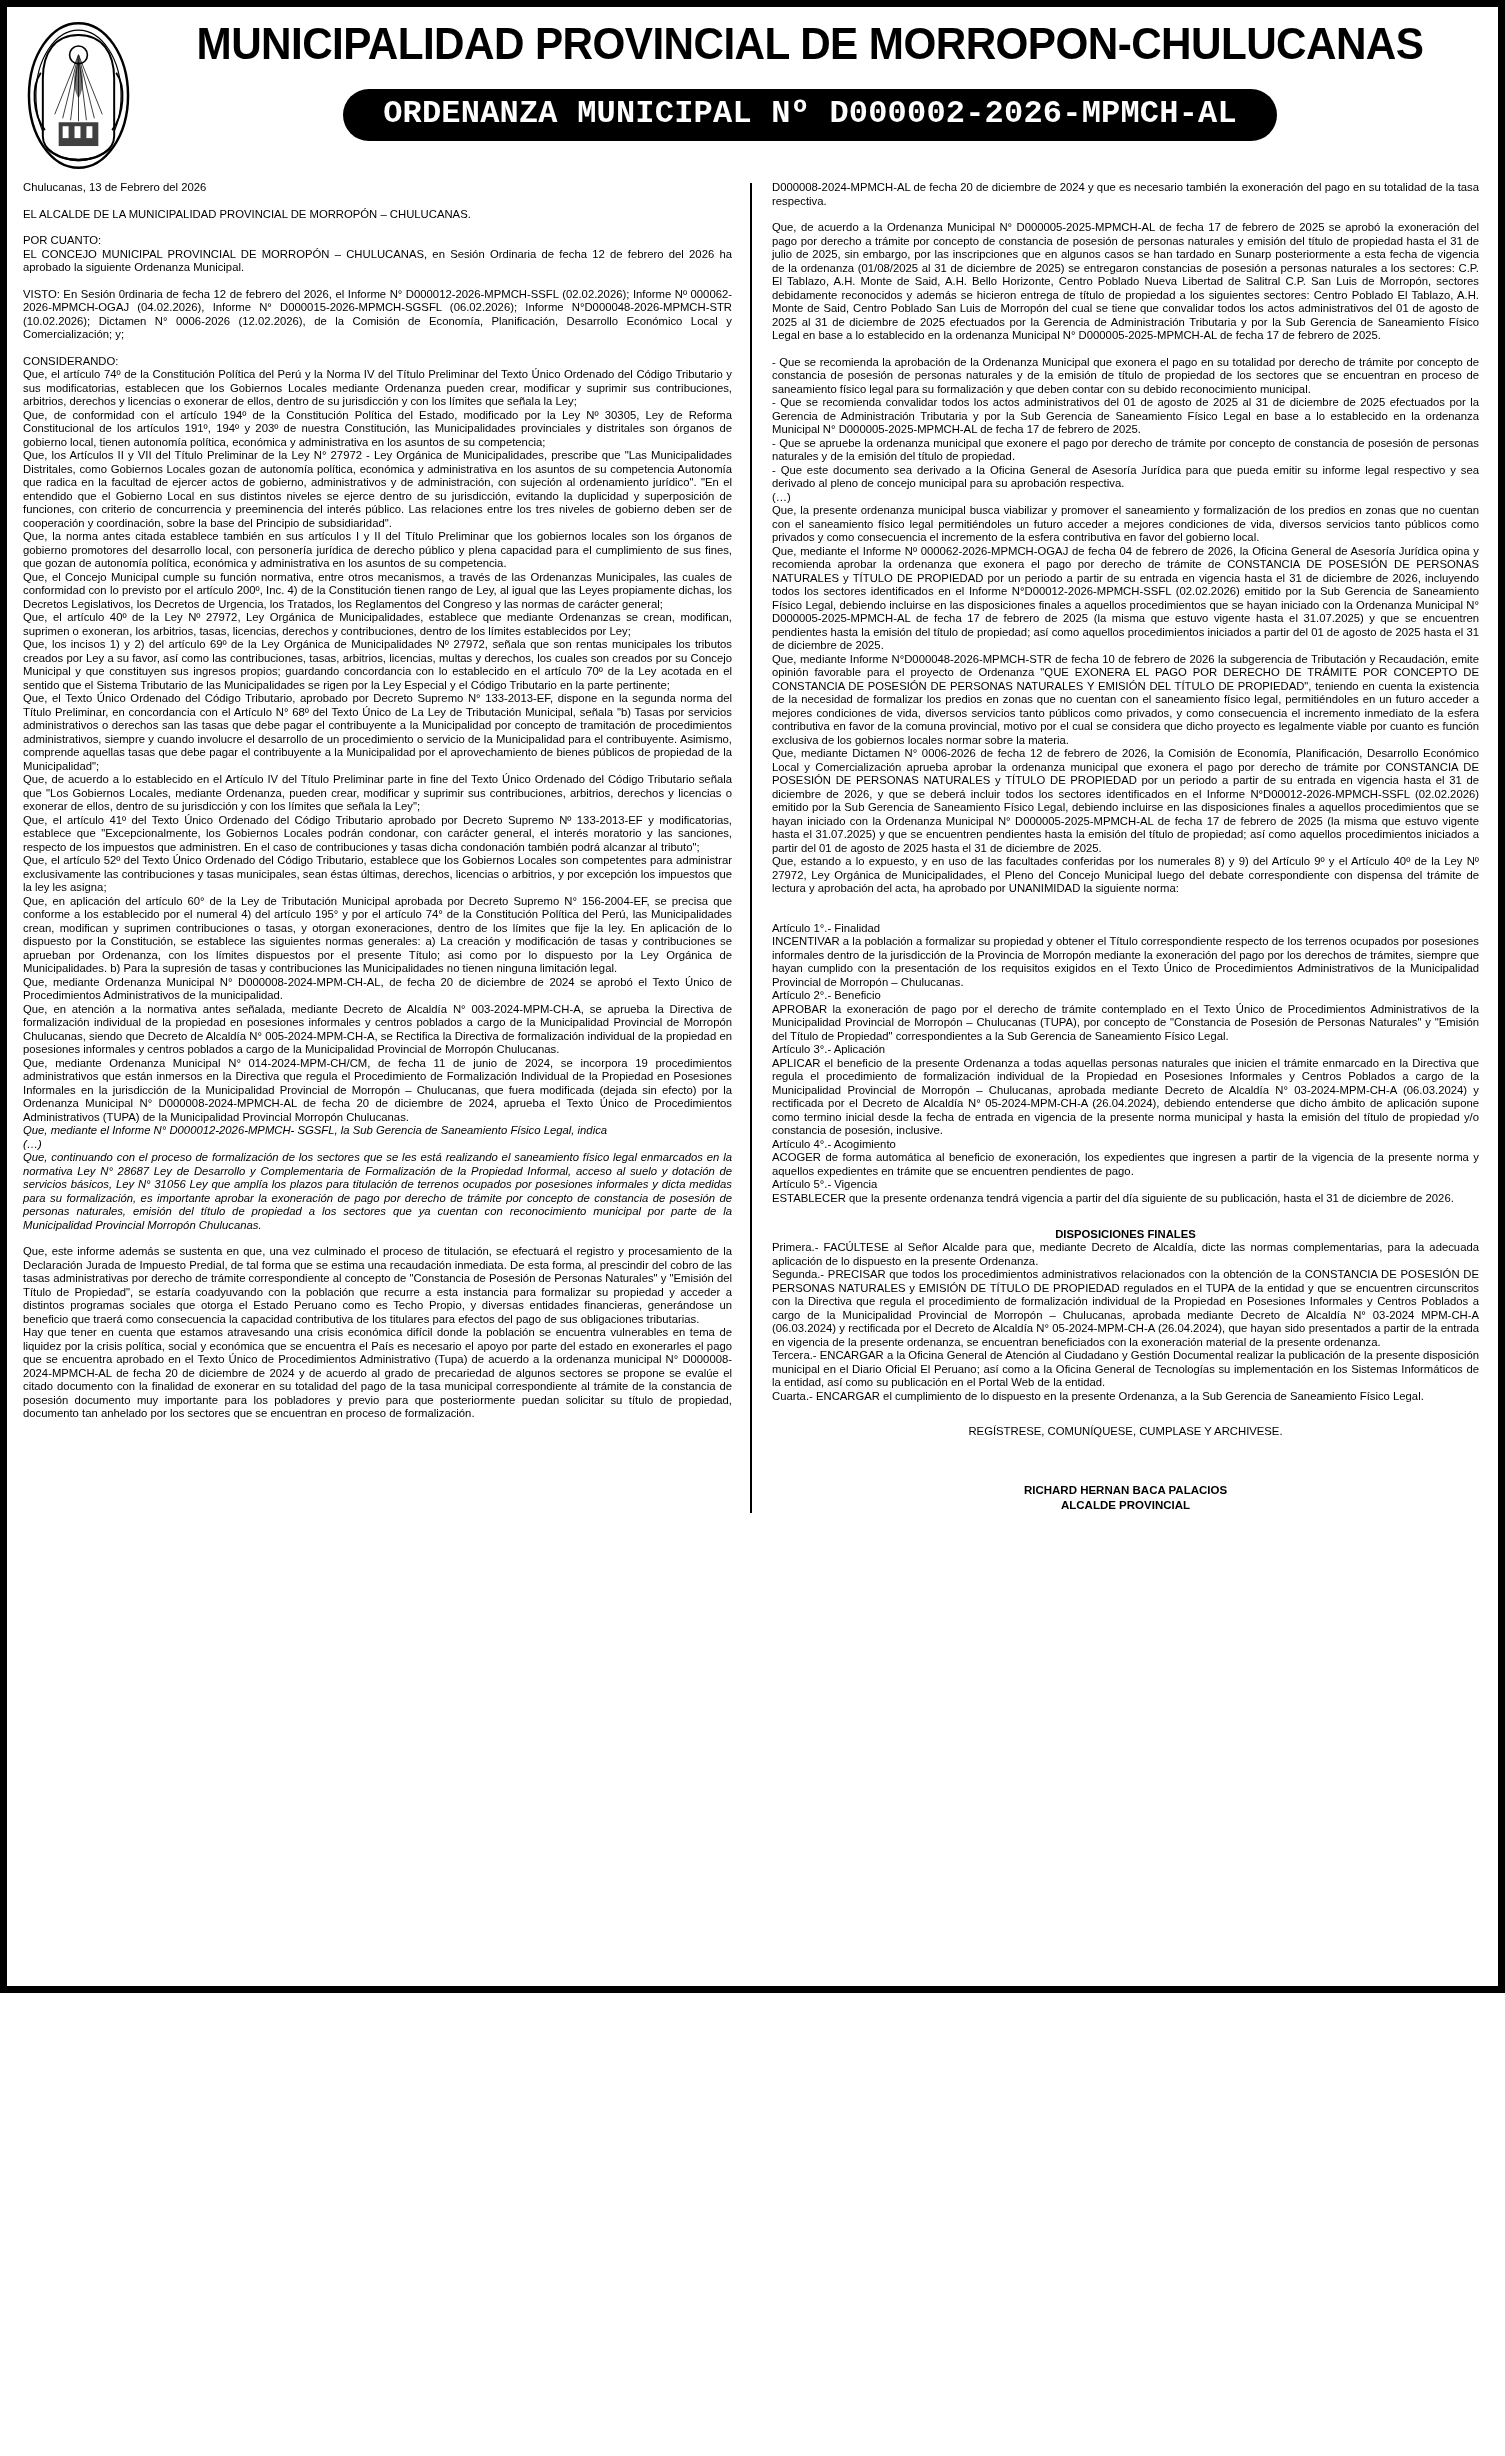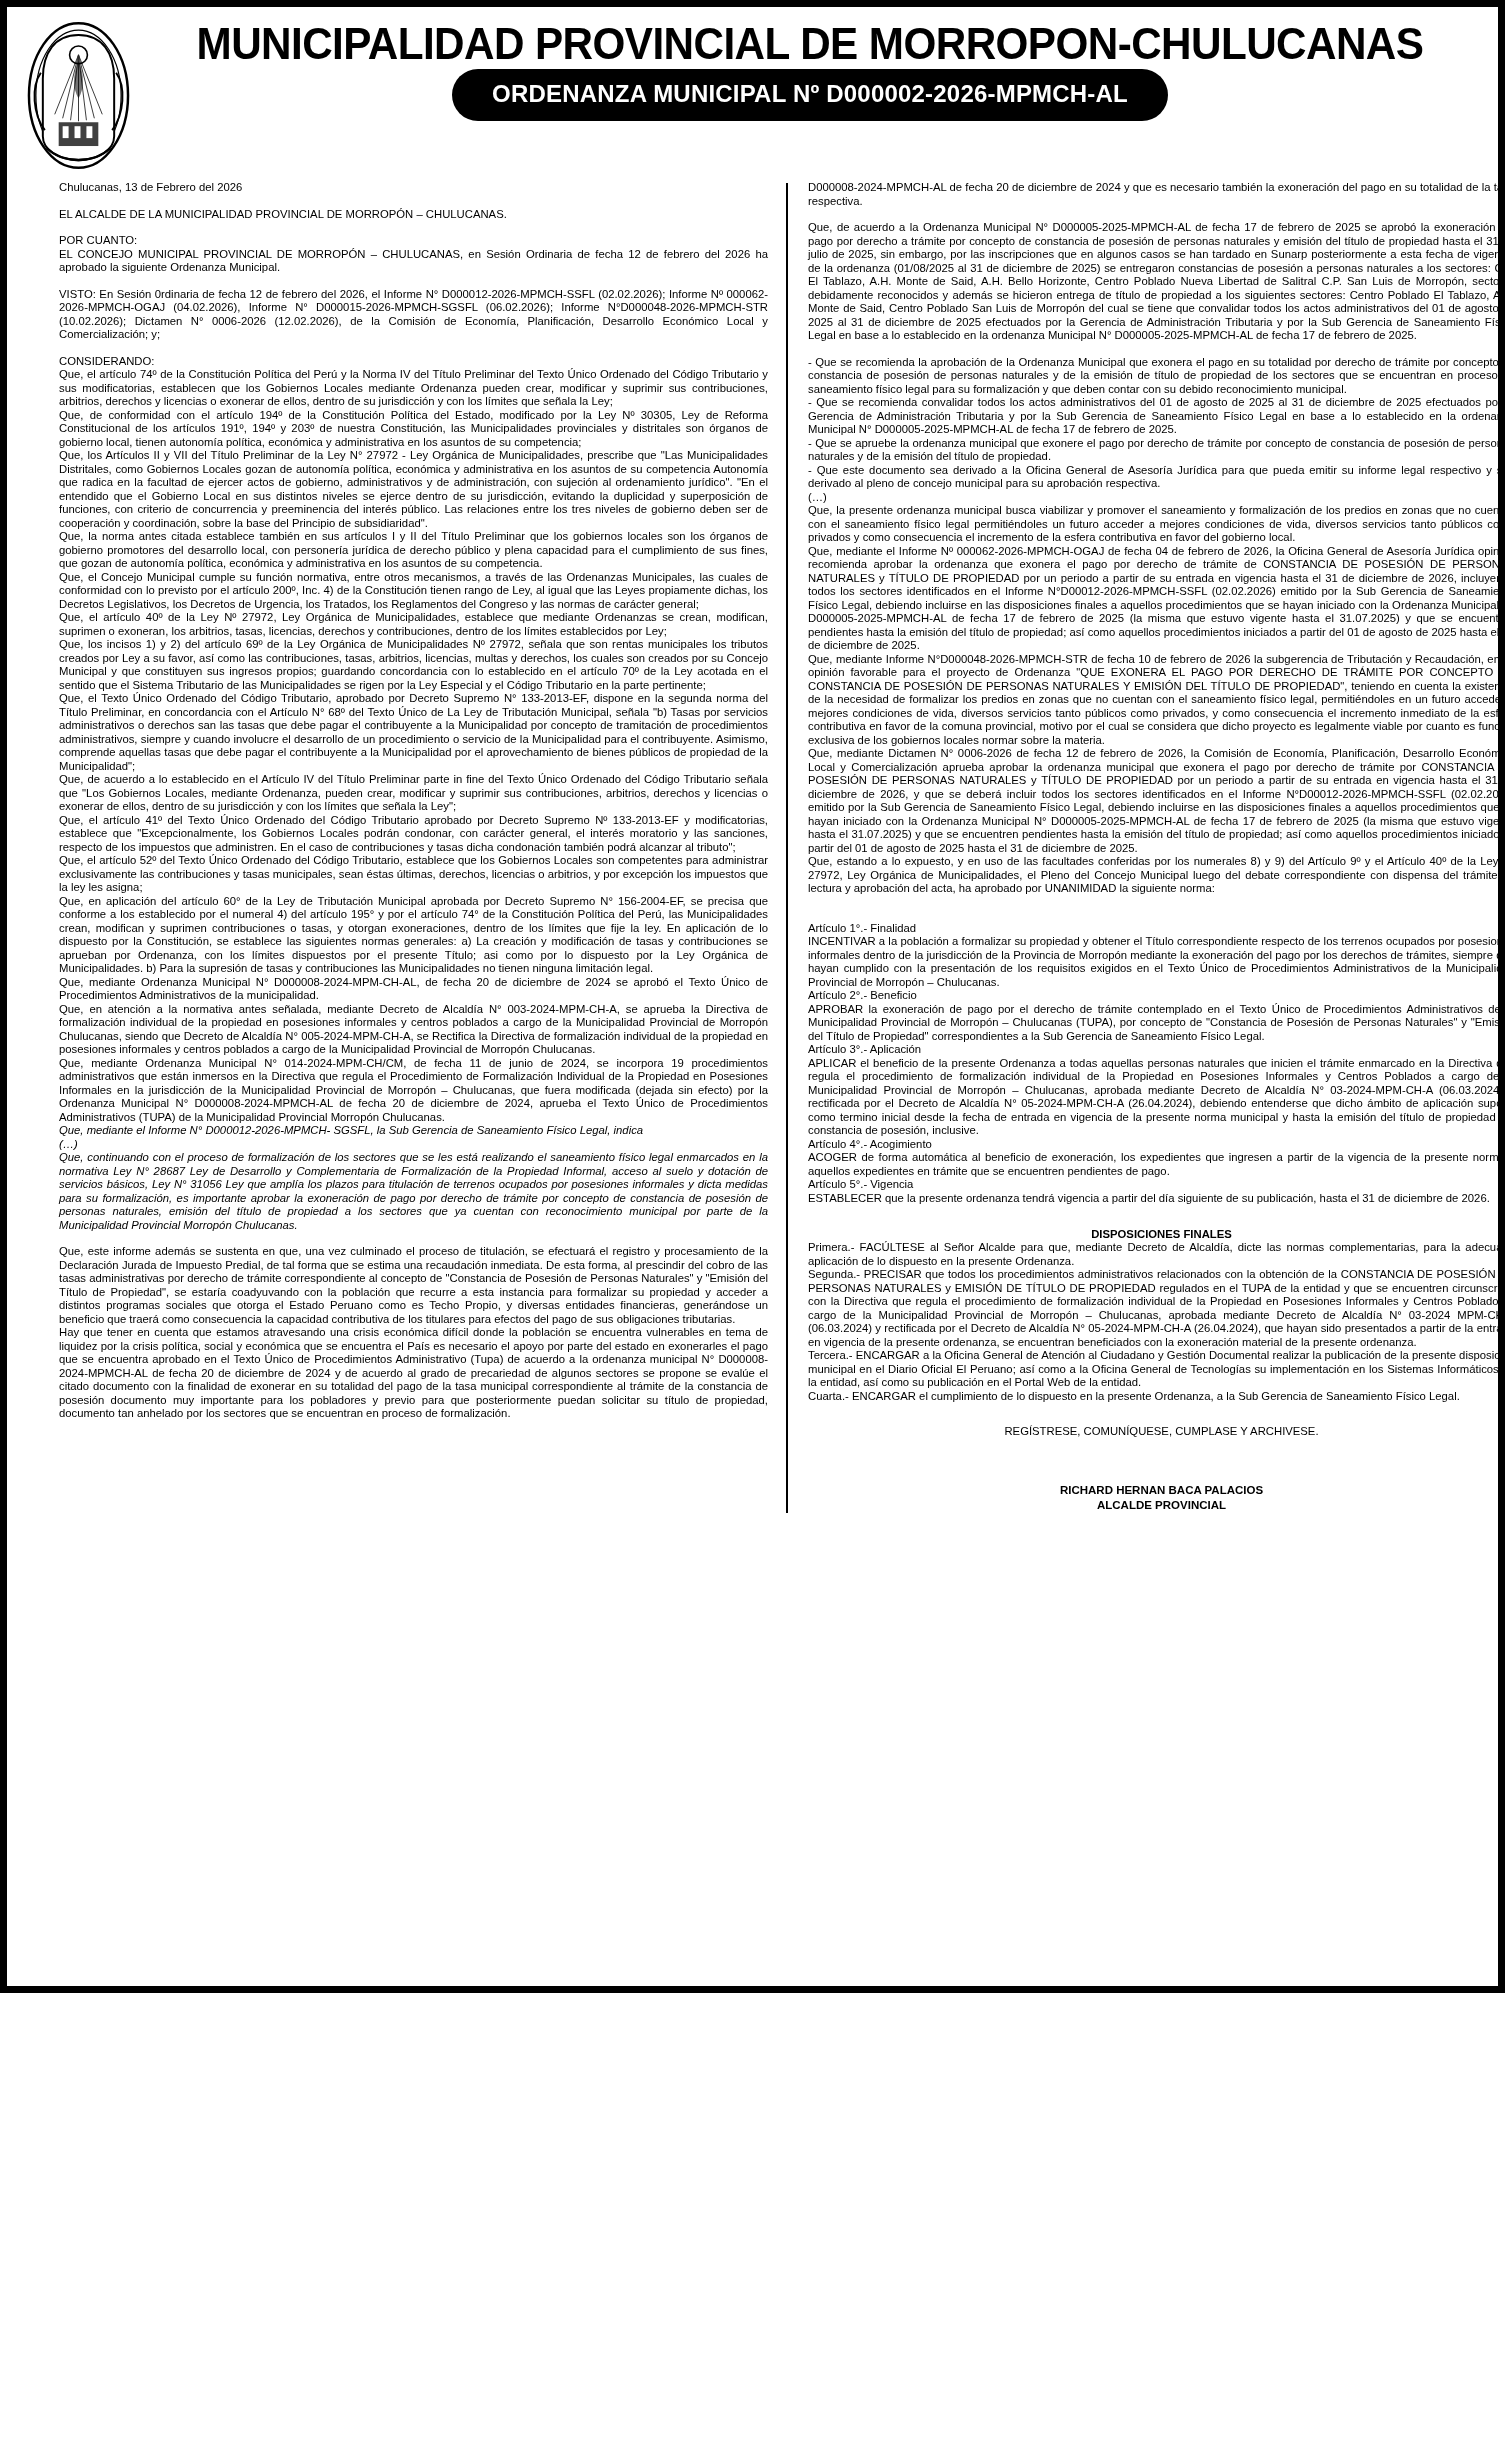--- a/index.html
+++ b/index.html
@@ -44,37 +44,38 @@
     font-weight:bold;
     font-size:44px;
     line-height:50px;
     letter-spacing:-0.6px;
     transform:scaleX(0.96);
     transform-origin:center;
     white-space:nowrap;
     text-align:center;
   }
   .ord-pill{
+    margin-top:20px;
     background:#000;
     color:#fff;
     border-radius:40px;
     padding:9px 40px 11px 40px;
     font-weight:bold;
-    font-size:24px;
+    font-size:32px;
     line-height:32px;
     letter-spacing:0.2px;
     white-space:nowrap;
+    font-family:Liberation Mono, monospace;
   }
   
   .columns{
     position:relative;
     display:flex;
     padding:0 26px 0 16px;
     box-sizing:border-box;
-    margin-left:36px;
   }
   .col{
     width:723px;
     flex:0 0 723px;
     box-sizing:border-box;
   }
   .col.left{padding-right:14px;}
   .col.right{padding-left:16px;}
   .divider{
     width:2px;

